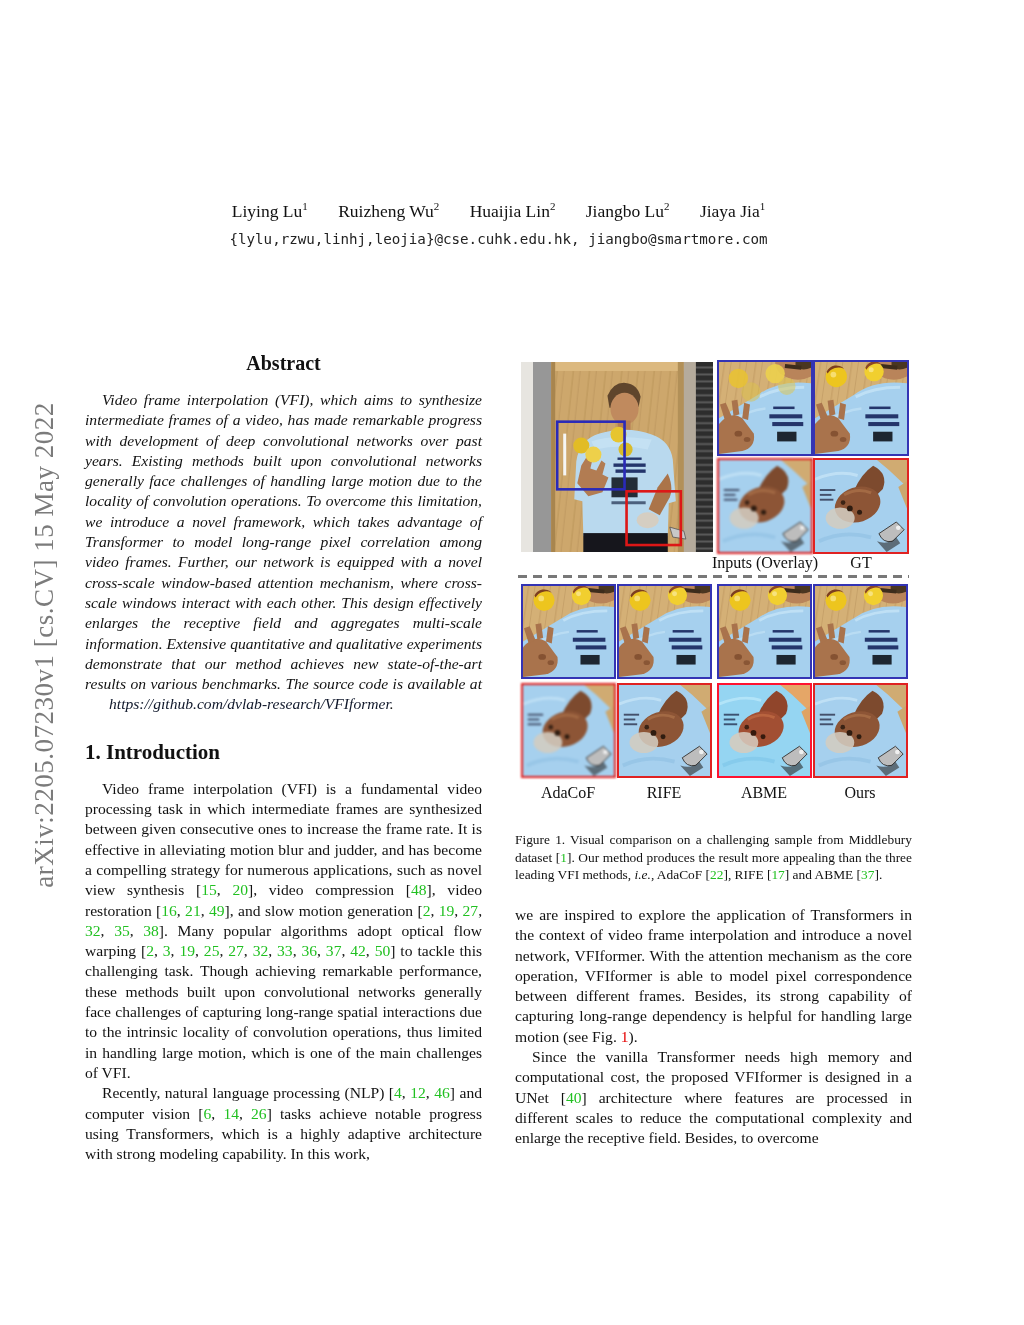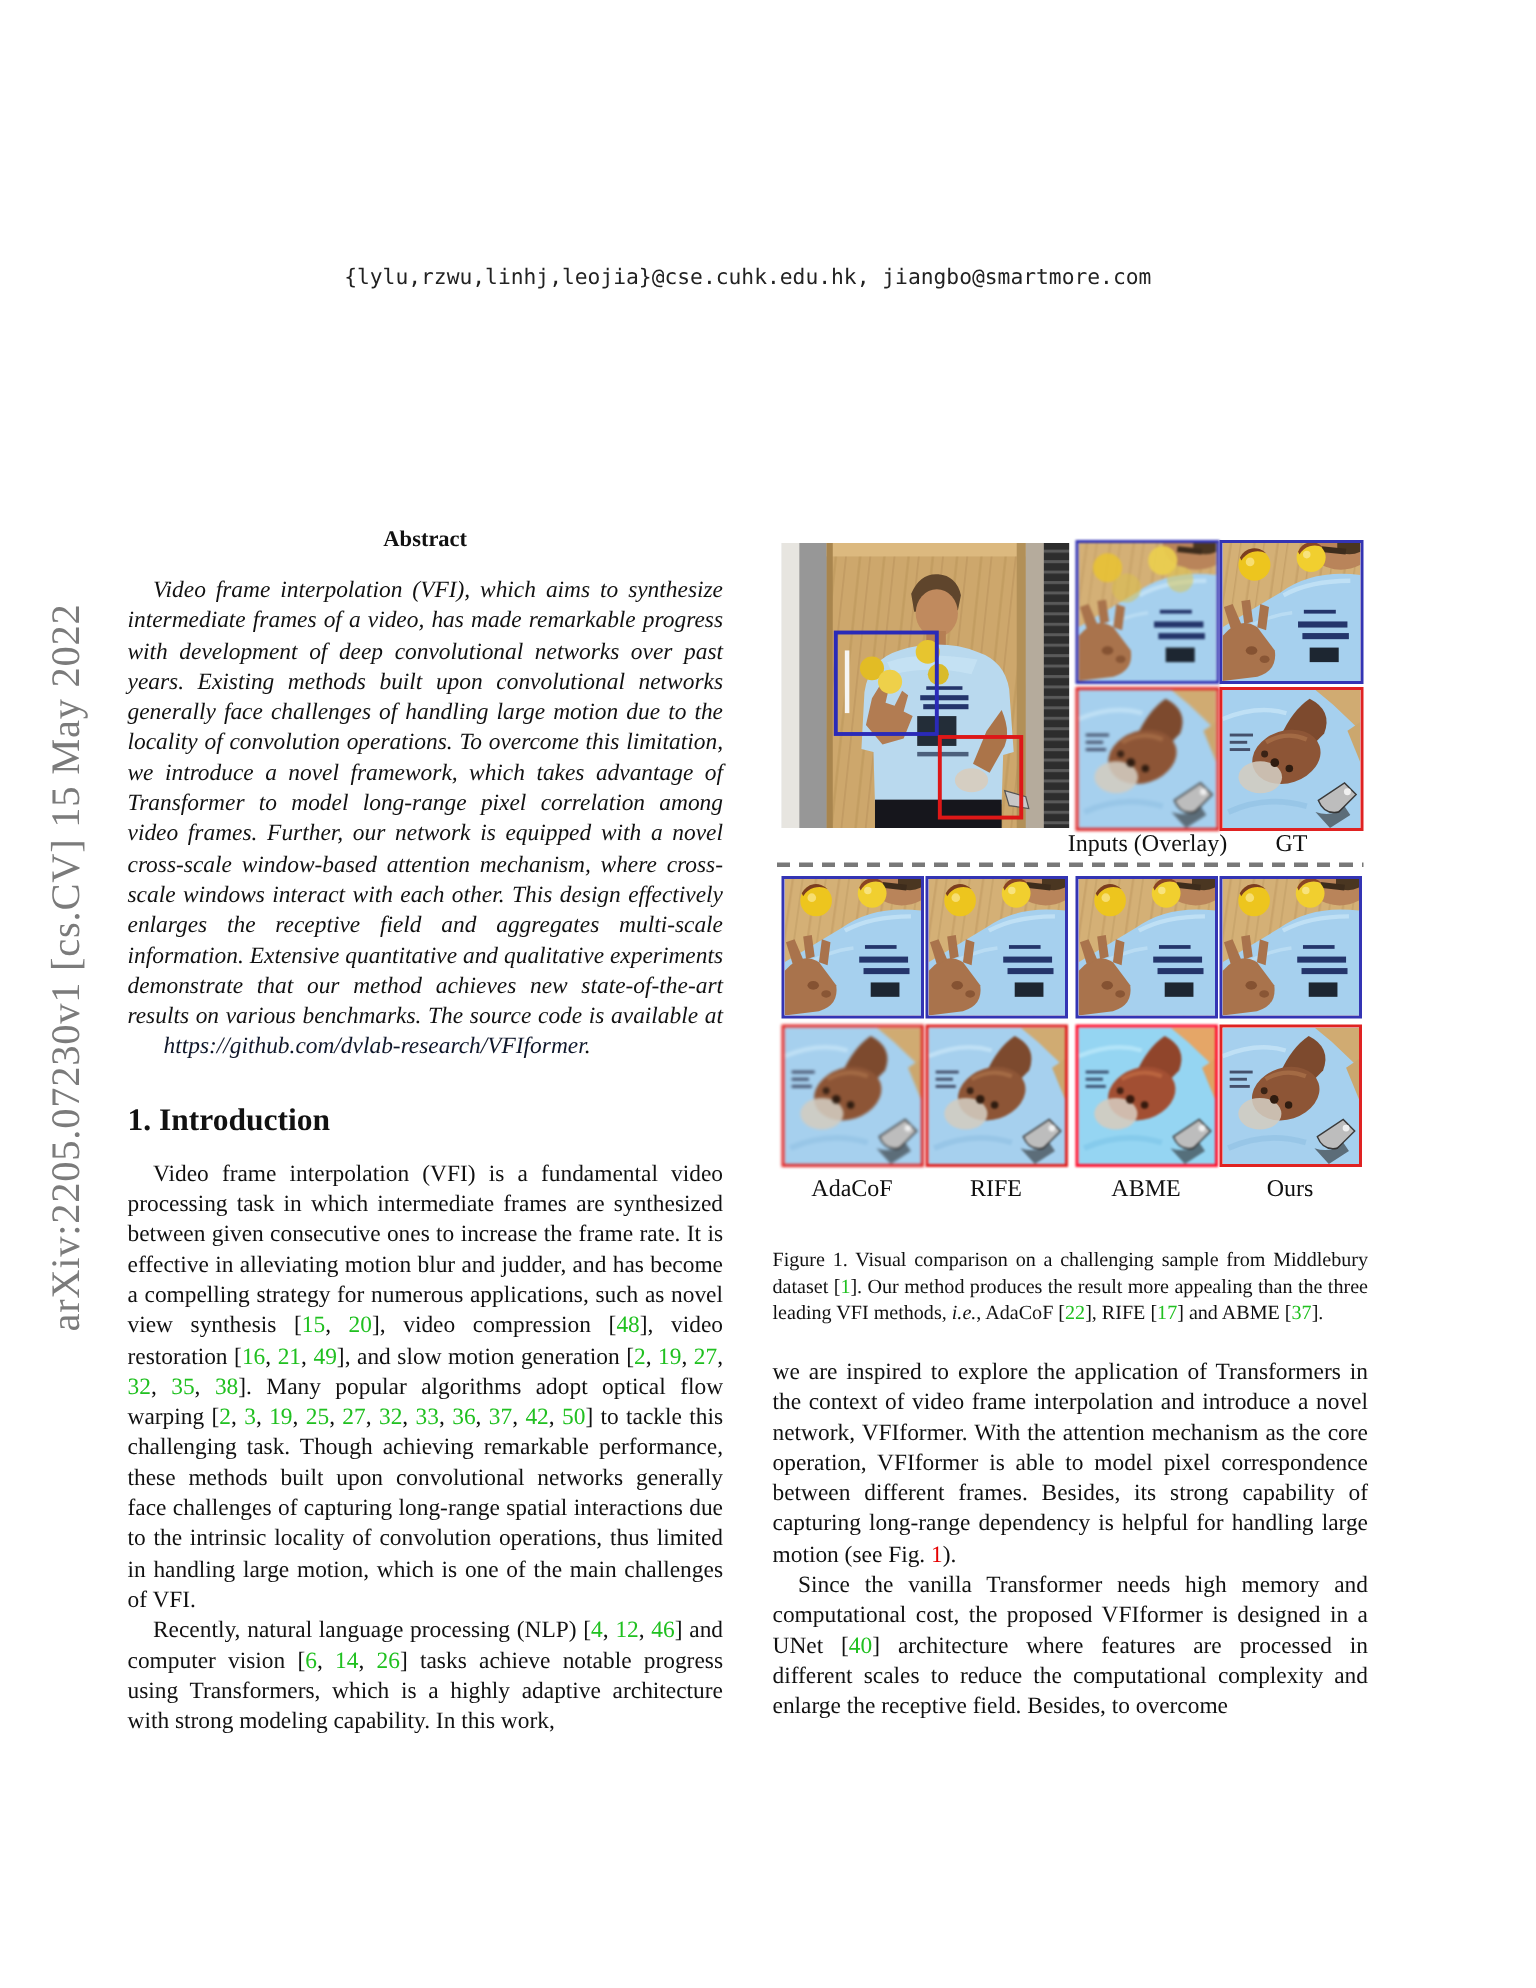--- a/index.html
+++ b/index.html
@@ -15,21 +15,21 @@
   .hdr h1{font-size:23.5px;font-weight:bold;margin:0;}
   .authors{margin-top:33px;font-size:17.5px;}
   .authors .au{margin:0 13px;white-space:nowrap;}
   .affils{margin-top:5px;font-size:17.5px;}
   .affils .af{margin:0 22px;white-space:nowrap;}
   sup{font-size:11px;line-height:0;}
   .emails{margin-top:9px;font-family:"DejaVu Sans Mono", monospace;font-size:14.2px;color:#222;text-align:center;}
 
   
   .colL{position:absolute;left:85px;top:352px;width:397px;}
-  .abstract-head{text-align:center;font-weight:bold;font-size:15px;margin:0 0 15px 0;}
+  .abstract-head{text-align:center;font-weight:bold;font-size:20px;margin:0 0 15px 0;}
   p.jtxt{margin:0;text-align:justify;font-size:15.6px;line-height:20.3px;
          hyphens:auto;-webkit-hyphens:auto;}
   p.it{font-style:italic;}
   p.ind{text-indent:17px;}
   h2.sec{font-size:21px;font-weight:bold;margin:25px 0 14px 0;}
 
   .seg-cite{color:#20c020;}
   .seg-fig{color:#e50000;}
   .seg-link{color:#0f172a;font-style:italic;margin-left:24px;}
   .seg-i{font-style:italic;}
@@ -183,20 +183,27 @@
       <circle cx="86" cy="70" r="2.4" fill="#f0f0f0"></circle>
     </symbol>
   </defs>
 </svg>
 
 <div class="page">
 
   <div class="arxiv-side">arXiv:2205.07230v1  [cs.CV]  15 May 2022</div>
 
   <div class="hdr">
+    <div class="authors">
+      <span class="au"><span>Liying Lu</span><sup>1</sup></span>
+      <span class="au"><span>Ruizheng Wu</span><sup>2</sup></span>
+      <span class="au"><span>Huaijia Lin</span><sup>2</sup></span>
+      <span class="au"><span>Jiangbo Lu</span><sup>2</sup></span>
+      <span class="au"><span>Jiaya Jia</span><sup>1</sup></span>
+    </div>
     <div class="emails">{lylu,rzwu,linhj,leojia}@cse.cuhk.edu.hk, jiangbo@smartmore.com</div>
   </div>
 
   <div class="colL">
     <div class="abstract-head">Abstract</div>
     <p class="jtxt it ind"><span>Video frame interpolation (VFI), which aims to synthesize intermediate frames of a video, has made remarkable progress with development of deep convolutional networks over past years. Existing methods built upon convolutional networks generally face challenges of handling large motion due to the locality of convolution operations. To overcome this limitation, we introduce a novel framework, which takes advantage of Transformer to model long-range pixel correlation among video frames. Further, our network is equipped with a novel cross-scale window-based attention mechanism, where cross-scale windows interact with each other. This design effectively enlarges the receptive field and aggregates multi-scale information. Extensive quantitative and qualitative experiments demonstrate that our method achieves new state-of-the-art results on various benchmarks. The source code is available at </span><span class="seg-link">https://github.com/dvlab-research/VFIformer</span><span>.</span></p>
     <h2 class="sec">1. Introduction</h2>
     <p class="jtxt ind"><span>Video frame interpolation (VFI) is a fundamental video processing task in which intermediate frames are synthesized between given consecutive ones to increase the frame rate. It is effective in alleviating motion blur and judder, and has become a compelling strategy for numerous applications, such as novel view synthesis [</span><span class="seg-cite">15</span><span>, </span><span class="seg-cite">20</span><span>], video compression [</span><span class="seg-cite">48</span><span>], video restoration [</span><span class="seg-cite">16</span><span>, </span><span class="seg-cite">21</span><span>, </span><span class="seg-cite">49</span><span>], and slow motion generation [</span><span class="seg-cite">2</span><span>, </span><span class="seg-cite">19</span><span>, </span><span class="seg-cite">27</span><span>, </span><span class="seg-cite">32</span><span>, </span><span class="seg-cite">35</span><span>, </span><span class="seg-cite">38</span><span>]. Many popular algorithms adopt optical flow warping [</span><span class="seg-cite">2</span><span>, </span><span class="seg-cite">3</span><span>, </span><span class="seg-cite">19</span><span>, </span><span class="seg-cite">25</span><span>, </span><span class="seg-cite">27</span><span>, </span><span class="seg-cite">32</span><span>, </span><span class="seg-cite">33</span><span>, </span><span class="seg-cite">36</span><span>, </span><span class="seg-cite">37</span><span>, </span><span class="seg-cite">42</span><span>, </span><span class="seg-cite">50</span><span>] to tackle this challenging task. Though achieving remarkable performance, these methods built upon convolutional networks generally face challenges of capturing long-range spatial interactions due to the intrinsic locality of convolution operations, thus limited in handling large motion, which is one of the main challenges of VFI.</span></p>
     <p class="jtxt ind"><span>Recently, natural language processing (NLP) [</span><span class="seg-cite">4</span><span>, </span><span class="seg-cite">12</span><span>, </span><span class="seg-cite">46</span><span>] and computer vision [</span><span class="seg-cite">6</span><span>, </span><span class="seg-cite">14</span><span>, </span><span class="seg-cite">26</span><span>] tasks achieve notable progress using Transformers, which is a highly adaptive architecture with strong modeling capability. In this work,</span></p>
   </div>

